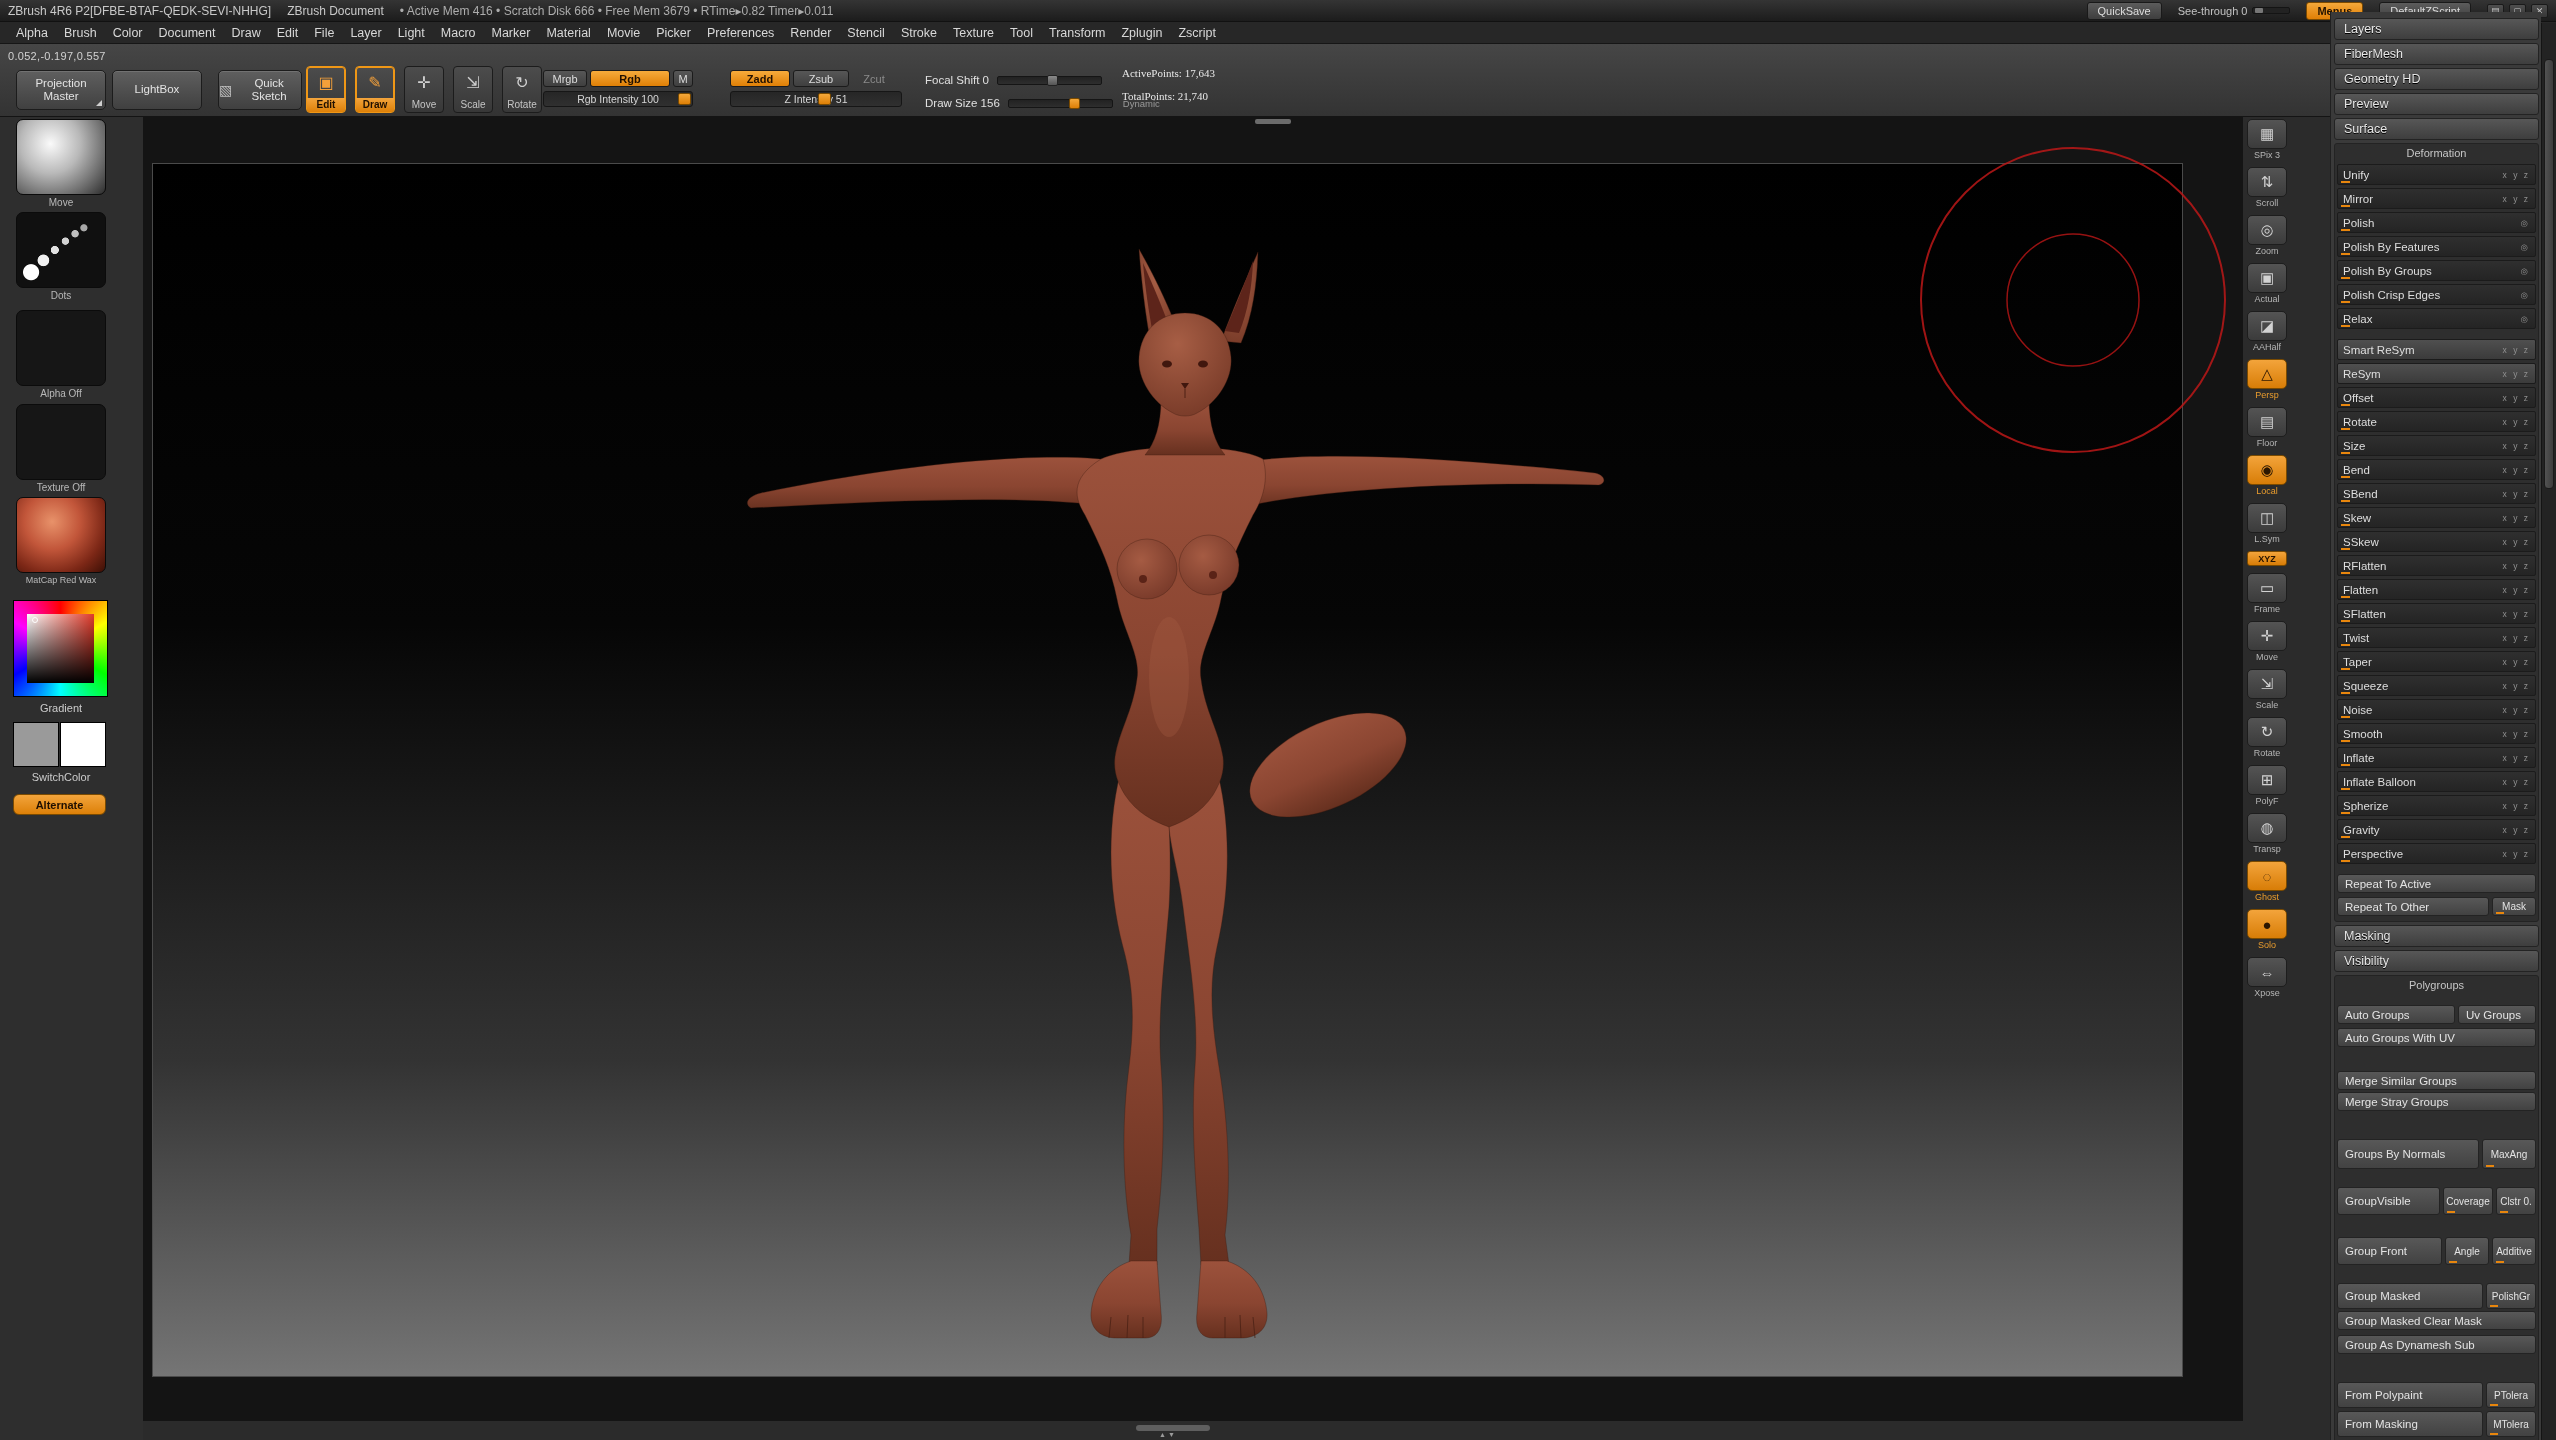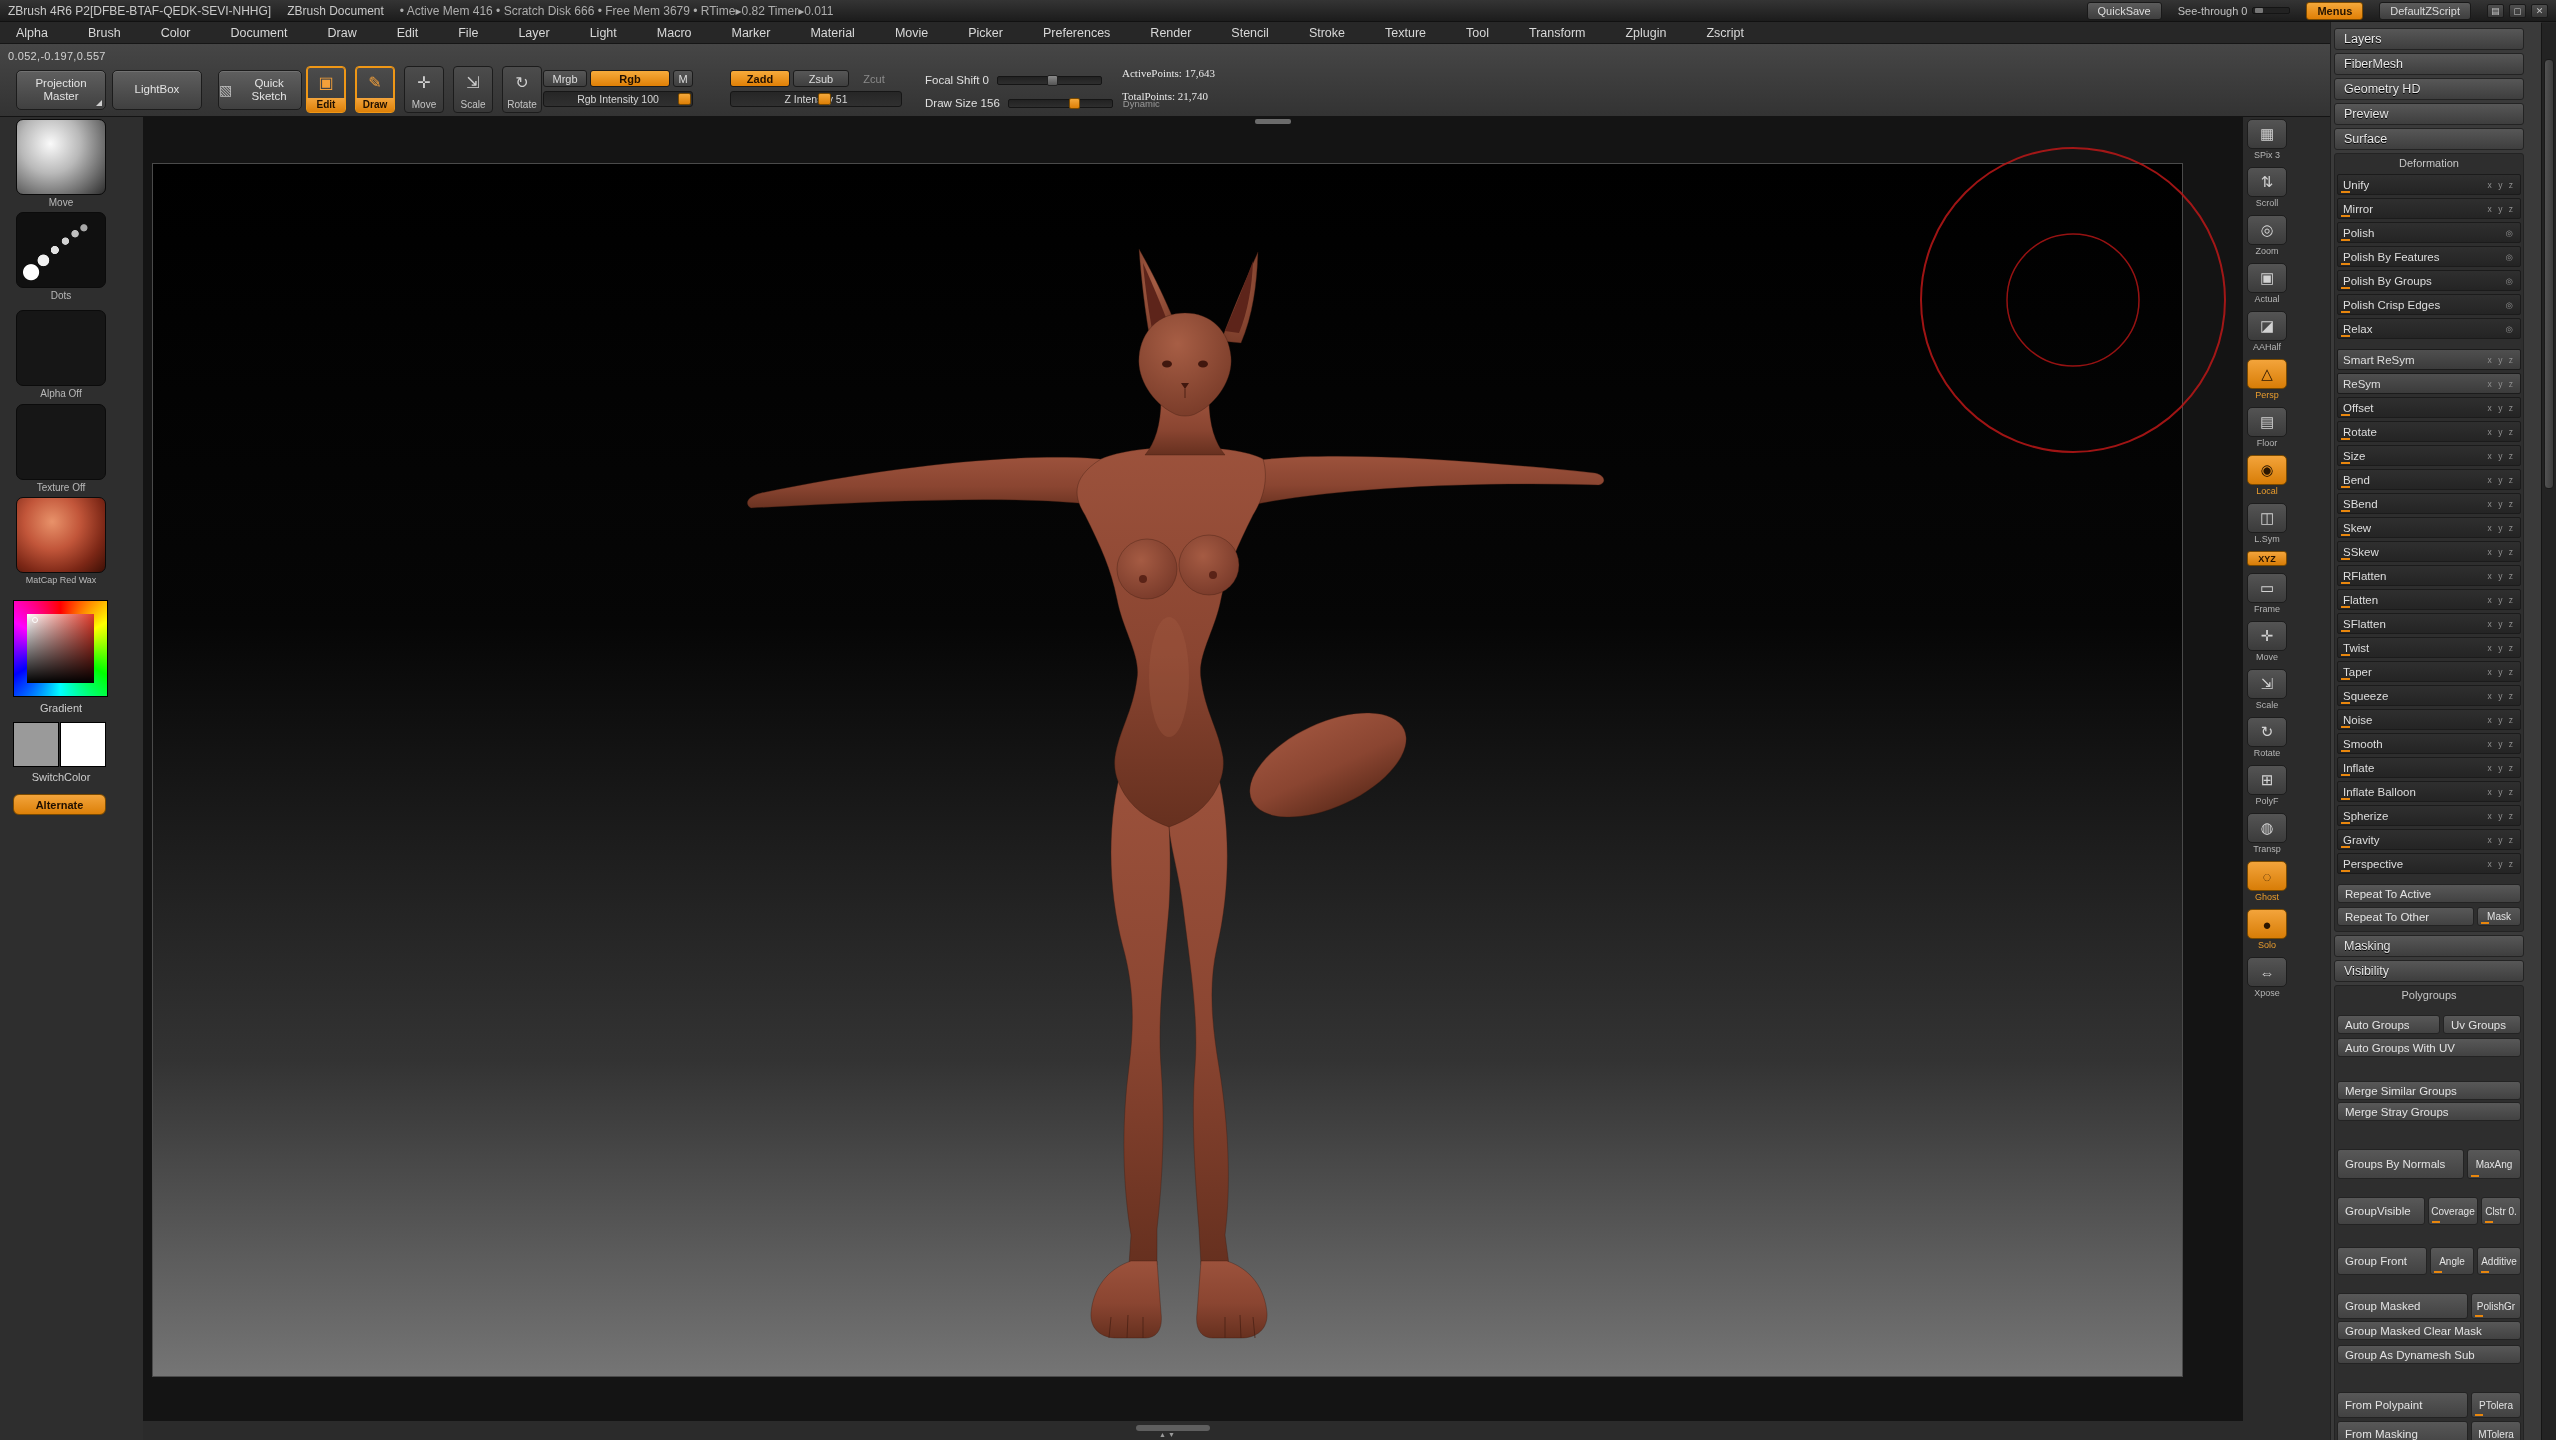--- a/index.html
+++ b/index.html
@@ -19,21 +19,21 @@
   .tb-see { display: flex; align-items: center; gap: 5px; font-size: 11px; color: #c2c2c2; }
   .tb-see .trk { width: 38px; height: 7px; background: #222; border: 1px solid #141414; border-radius: 2px; position: relative; }
   .tb-see .trk i { position: absolute; left: 2px; top: 0; width: 8px; height: 5px; background: #777; border-radius: 1px; }
   .win-icons { display: flex; gap: 5px; }
   .win-icon { width: 17px; height: 14px; display: flex; align-items: center; justify-content: center;
     background: linear-gradient(#4e4e4e, #363636); border: 1px solid #1a1a1a; border-radius: 2px;
     font-size: 9px; color: #c3c3c3; }
 
   
   #menubar { position: absolute; left: 0; top: 22px; width: 100%; height: 22px; background: #272727;
-    border-bottom: 1px solid #161616; display: flex; align-items: center; padding: 0 8px; gap: 24px; }
+    border-bottom: 1px solid #161616; display: flex; align-items: center; padding: 0 8px; }
   .menu-item { font-size: 12.5px; color: #d8d8d8; padding: 1px 8px; border-radius: 2px; }
 
   
   #shelf { position: absolute; left: 0; top: 44px; width: 100%; height: 73px;
     background: linear-gradient(#464646, #333); border-bottom: 1px solid #141414; }
   #coords { position: absolute; left: 8px; top: 6px; font-size: 11px; color: #d2d2d2; letter-spacing: .3px; }
   .shelf-big-btn { position: absolute; top: 26px; height: 40px; background: linear-gradient(#5f5f5f, #404040);
     border: 1px solid #1c1c1c; border-radius: 5px; color: #e3e3e3; font-size: 11.5px; line-height: 1.15;
     display: flex; align-items: center; justify-content: center; text-align: center;
     box-shadow: inset 0 1px 0 rgba(255,255,255,.12); }
@@ -124,22 +124,22 @@
   .rs-icon { width: 40px; height: 30px; background: linear-gradient(#545454, #3b3b3b); border: 1px solid #1d1d1d;
     border-radius: 5px; color: #d2d2d2; font-size: 15px; display: flex; align-items: center; justify-content: center; }
   .rs-label { font-size: 9px; color: #b5b5b5; margin-top: 1px; white-space: nowrap; }
   .rs-item.active .rs-icon { background: linear-gradient(#f3a43b, #d87d07); color: #2b1600; border-color: #7a4a00; }
   .rs-item.active .rs-label { color: #e99c2d; }
   .rs-item.xyz .rs-label { margin: 0; width: 40px; height: 15px; background: linear-gradient(#f3a43b, #d87d07);
     border: 1px solid #7a4a00; border-radius: 3px; color: #241200; font-weight: bold;
     display: flex; align-items: center; justify-content: center; }
 
   
-  #right-panel { position: absolute; left: 2330px; top: 22px; width: 211px; bottom: 0; background: #3a3a3a;
-    border-left: 1px solid #202020; padding: 6px 17px 0 3px; overflow: hidden; }
+  #right-panel { position: absolute; left: 2330px; top: 12px; width: 211px; bottom: 0; background: #3a3a3a;
+    border-left: 1px solid #202020; padding: 6px 2px 0 3px; overflow: hidden; }
   .panel-header { height: 22px; margin-bottom: 3px; background: linear-gradient(#575757, #3e3e3e);
     border: 1px solid #232323; border-radius: 3px; display: flex; align-items: center; padding: 0 9px;
     font-size: 12.5px; color: #e6e6e6; text-shadow: 0 1px 0 #000; }
   .sub-section { background: #2e2e2e; border: 1px solid #232323; border-radius: 3px;
     padding: 2px 2px 5px 2px; margin-bottom: 3px; }
   .sub-title { font-size: 11px; color: #c6c6c6; text-align: center; height: 15px; line-height: 15px; }
   .def-row { position: relative; height: 21px; margin-top: 3px; background: linear-gradient(#2f2f2f, #242424);
     border: 1px solid #1b1b1b; border-radius: 2px; display: flex; align-items: center; padding: 0 5px; }
   .def-row.gap-top { margin-top: 10px; }
   .def-row .dl { flex: 1; font-size: 11.5px; color: #dedede; white-space: nowrap; overflow: hidden; }

